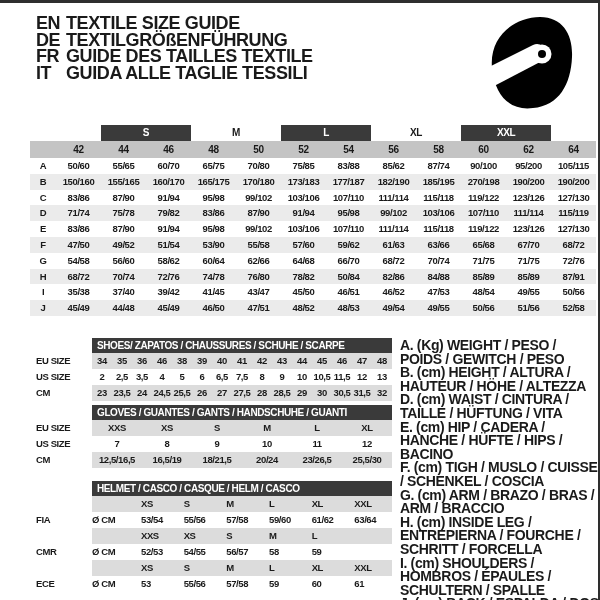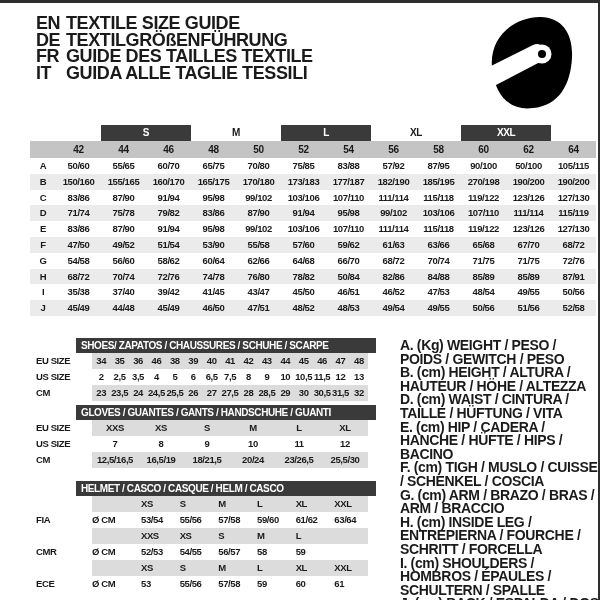--- a/index.html
+++ b/index.html
@@ -19,25 +19,25 @@
     font-size:9.5px;font-weight:bold;letter-spacing:-0.4px;text-align:center}
   .main-table td{padding:0;white-space:nowrap;height:15.8px;line-height:15.8px}
   .group-row td{height:16px;line-height:16px;font-size:10px}
   .group-dark{background:#3a3a3a;color:#fff}
   .num-row td{background:#c4c4c4;height:17px;line-height:17px;font-size:10px}
   .label-col{width:26px}
   .row-odd{background:#ebebeb}
   .row-even{background:#fff}
   
   .sub-table{position:absolute;left:30px;width:362px;font-size:9.5px;font-weight:bold;letter-spacing:-0.4px}
-  .sub-title{margin-left:46px;width:300px;box-sizing:border-box;background:#3a3a3a;color:#fff;
+  .sub-title{margin-left:62px;width:300px;box-sizing:border-box;background:#3a3a3a;color:#fff;
     height:15px;line-height:15px;padding-left:5px;font-size:10px;white-space:nowrap;overflow:hidden}
   .sub-row{display:flex;height:16px;line-height:16px}
   .sub-label{width:62px;flex:none;padding-left:6px;box-sizing:border-box;white-space:nowrap}
-  .sub-data{display:flex;width:276px;flex:none}
+  .sub-data{display:flex;width:300px;flex:none}
   .sub-data.shaded{background:#dcdcdc}
   .sub-cell{flex:1;text-align:center;white-space:nowrap;overflow:hidden}
   .sub-data.helm .sub-cell{text-align:left;padding-left:5px}
   .unit-cell{width:44px;flex:none;white-space:nowrap}
   #shoes-table{top:335px}
   #gloves-table{top:402px}
   #helmet-table{top:478px}
   
   .legend{position:absolute;left:400px;top:336px;width:200px;
     font-size:14px;font-weight:bold;letter-spacing:-0.35px;line-height:13.6px}
@@ -105,24 +105,24 @@
   <tbody>
       <tr class="row-even">
         <td class="label-col">A</td>
         <td>50/60</td>
         <td>55/65</td>
         <td>60/70</td>
         <td>65/75</td>
         <td>70/80</td>
         <td>75/85</td>
         <td>83/88</td>
-        <td>57/92</td>
-        <td>87/95</td>
+        <td>85/62</td>
+        <td>87/74</td>
         <td>90/100</td>
-        <td>50/100</td>
+        <td>95/200</td>
         <td>105/115</td>
       </tr>
       <tr class="row-odd">
         <td class="label-col">B</td>
         <td>150/160</td>
         <td>155/165</td>
         <td>160/170</td>
         <td>165/175</td>
         <td>170/180</td>
         <td>173/183</td>

